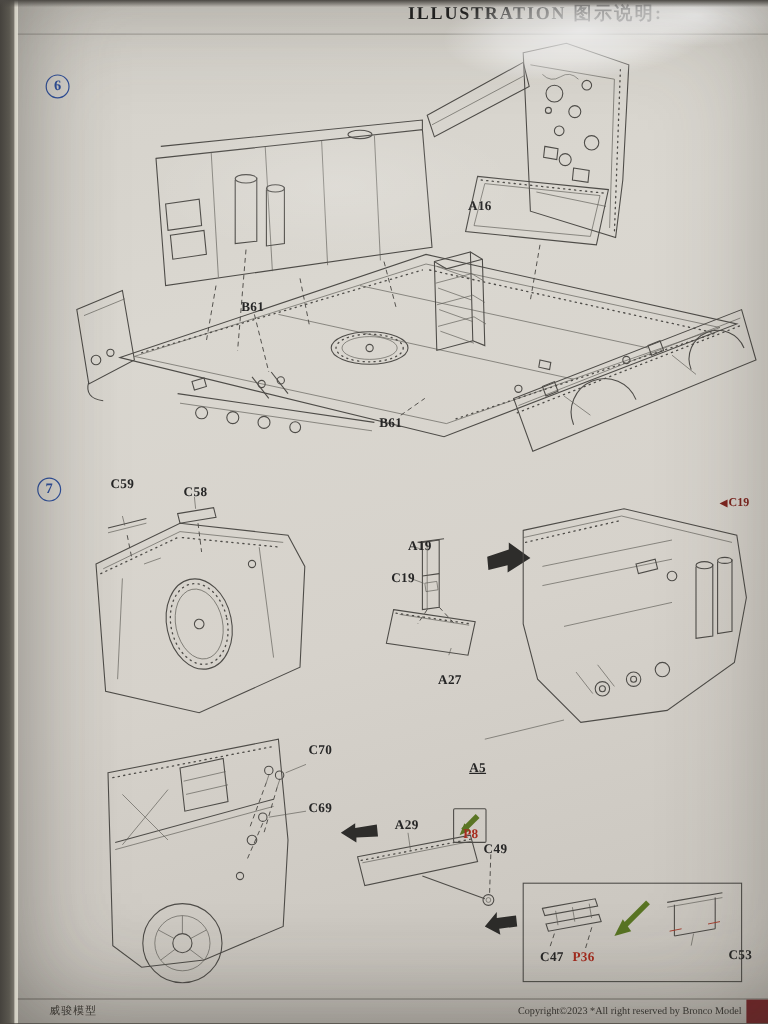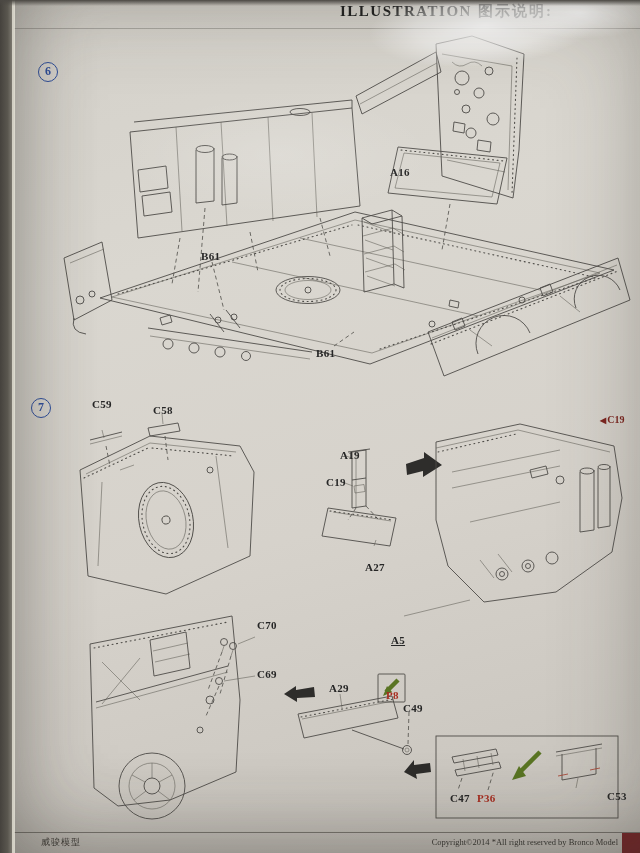--- a/index.html
+++ b/index.html
@@ -317,21 +317,21 @@
   <span class="plabel" style="left:450px;top:792px;">C47</span>
   <span class="plabel red" style="left:477px;top:792px;text-align:center;">P36</span>
   <span class="plabel" style="left:563px;top:790px;margin-left:44px;">C53</span>
 
   <div class="runner-ref">
     <span class="arr">◀</span><span>C19</span>
   </div>
 
   <div class="rule-footer"></div>
   <div class="footer-brand">威骏模型</div>
-  <div class="footer-copy">Copyright©2014   *All right reserved by Bronco Model</div>
+  <div class="footer-copy">Copyright©2023   *All right reserved by Bronco Model</div>
   <div class="footer-block"></div>
 
   <div class="glare glare-a"></div>
   <div class="glare glare-b"></div>
   <div class="glare glare-c"></div>
   <div class="vignette"></div>
   <div class="edge-left"></div>
   <div class="edge-line"></div>
   <div class="edge-top"></div>
 </div>

